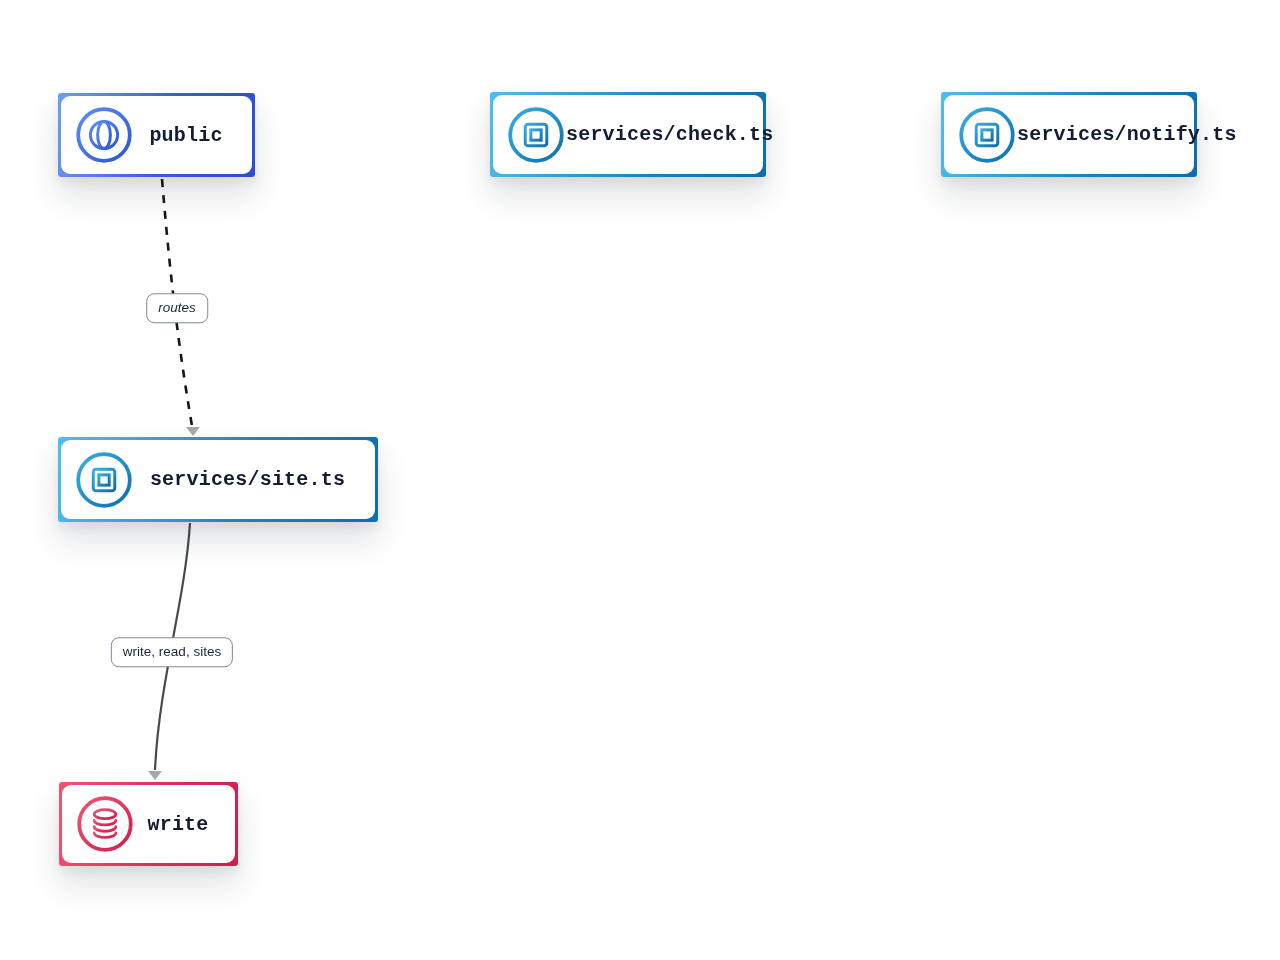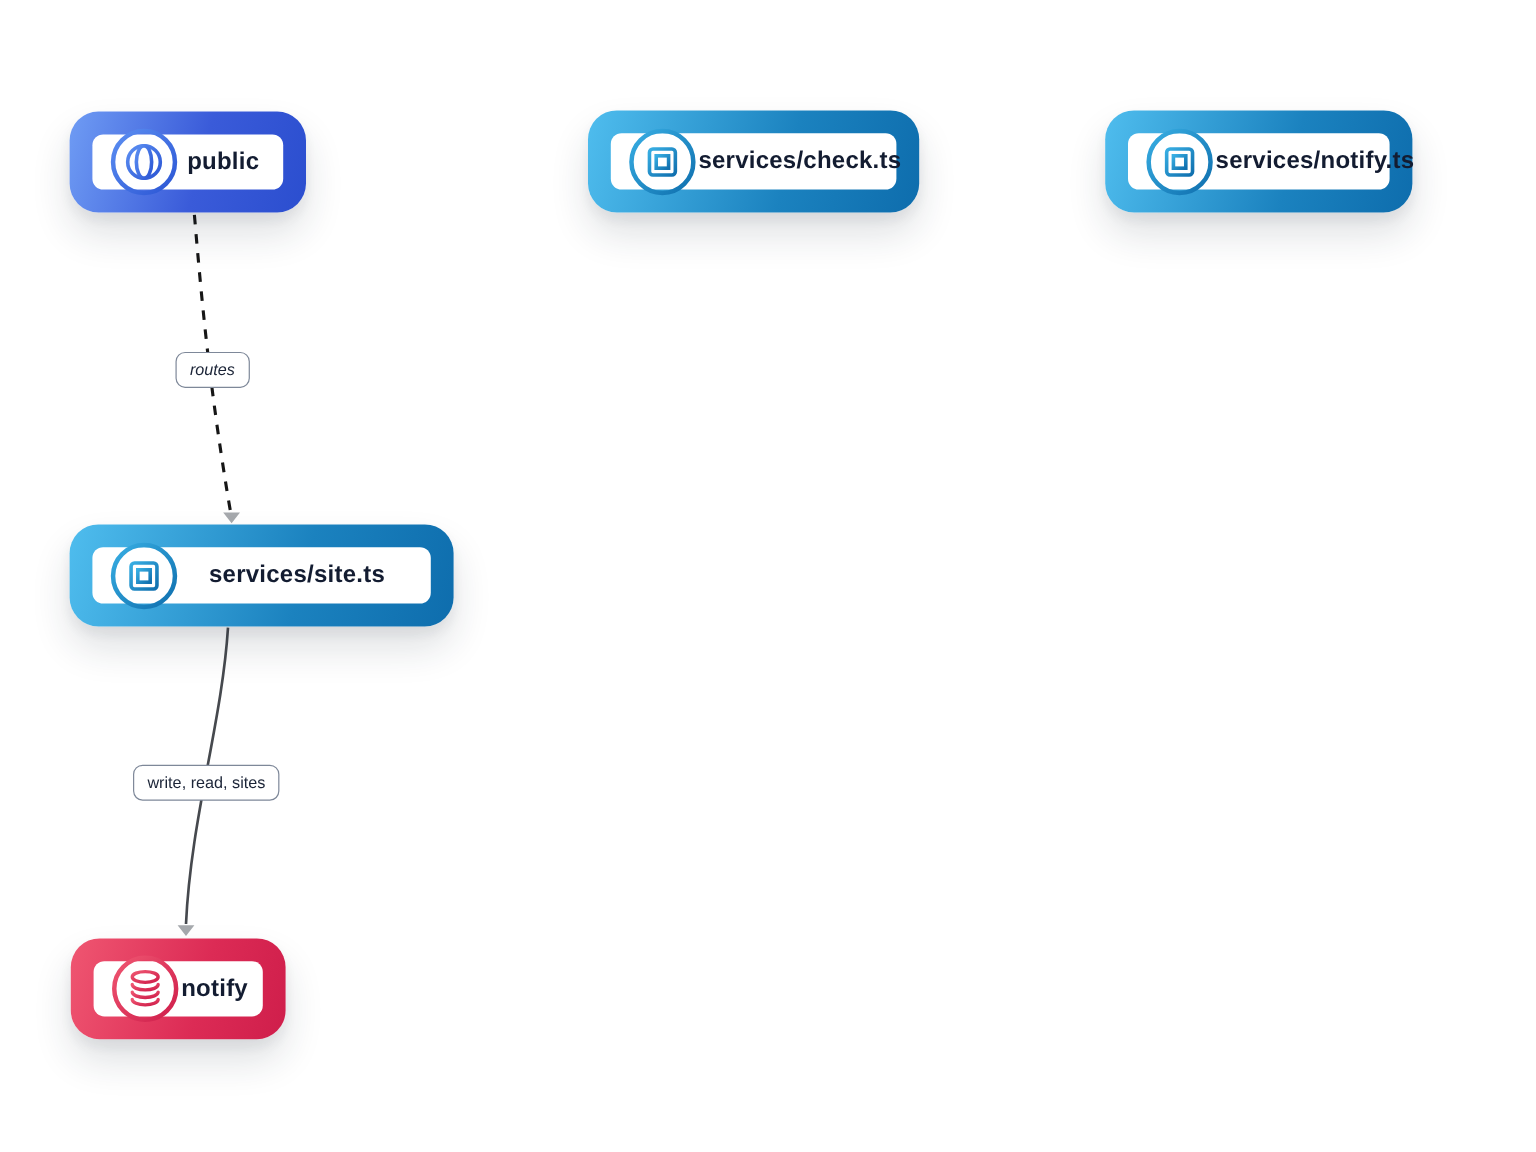--- a/index.html
+++ b/index.html
@@ -16,24 +16,25 @@
   .edges-layer {
     position: absolute;
     left: 0; top: 0;
     width: 1280px; height: 960px;
     pointer-events: none;
   }
 
   
   .node {
     position: absolute;
-    border-radius: 24px;
-    padding: 19px;
+    border-radius: 3px;
+    padding: 3px;
     cursor: pointer;
     box-shadow: 0 18px 32px rgba(30, 41, 59, 0.14), 0 6px 10px rgba(30, 41, 59, 0.06);
+    font-family: Liberation Mono, monospace;
   }
   .node-inner {
     width: 100%; height: 100%;
     background: #ffffff;
     border-radius: 9px;
     display: flex;
     align-items: center;
     padding: 0 14px 0 13px;
   }
   .node.gateway  { background: linear-gradient(105deg, #6f9cf4 0%, #3a5bd9 55%, #2b4ecf 100%); }
@@ -126,21 +127,21 @@
             <line x1="43.5" y1="25" x2="49.5" y2="25"></line>
               <line x1="43.5" y1="32" x2="49.5" y2="32"></line>
               <line x1="43.5" y1="39" x2="49.5" y2="39"></line>
           </g>
         </g>
       </svg>
       <span class="node-label">services/check.ts</span>
     </div>
   </div>
 
-  <div class="node service" style="left:921px; top:92px; width:256px; height:85px;">
+  <div class="node service" style="left:941px; top:92px; width:256px; height:85px;">
     <div class="node-inner">
       <svg class="node-icon" viewBox="0 0 64 64">
         <defs>
           <linearGradient id="g-cyan2" x1="0" y1="0" x2="1" y2="1">
             <stop offset="0" stop-color="#38aee3"></stop>
               <stop offset="1" stop-color="#0f6fae"></stop>
           </linearGradient>
         </defs>
         <g fill="none" stroke="url(#g-cyan2)" stroke-linecap="round">
           <circle cx="32" cy="32" r="27.5" stroke-width="4"></circle>
@@ -211,21 +212,21 @@
         <g fill="none" stroke="url(#g-red)" stroke-linecap="round">
           <circle cx="32" cy="32" r="27.5" stroke-width="4"></circle>
           <ellipse cx="32" cy="21.5" rx="11.5" ry="4.8" stroke-width="3"></ellipse>
           <path d="M20.5,21.5 V41.5" stroke-width="3"></path>
           <path d="M43.5,21.5 V41.5" stroke-width="3"></path>
           <path d="M20.5,28.2 a11.5,4.8 0 0 0 23,0" stroke-width="3"></path>
           <path d="M20.5,34.9 a11.5,4.8 0 0 0 23,0" stroke-width="3"></path>
           <path d="M20.5,41.5 a11.5,4.8 0 0 0 23,0" stroke-width="3"></path>
         </g>
       </svg>
-      <span class="node-label">notify</span>
+      <span class="node-label">write</span>
     </div>
   </div>
 
   <div class="edge-label" style="left:177px; top:308px;font-style:italic;">routes</div>
 
   <div class="edge-label" style="left:172px; top:652px;">write, read, sites</div>
 
 </div>
 
 </body></html>

